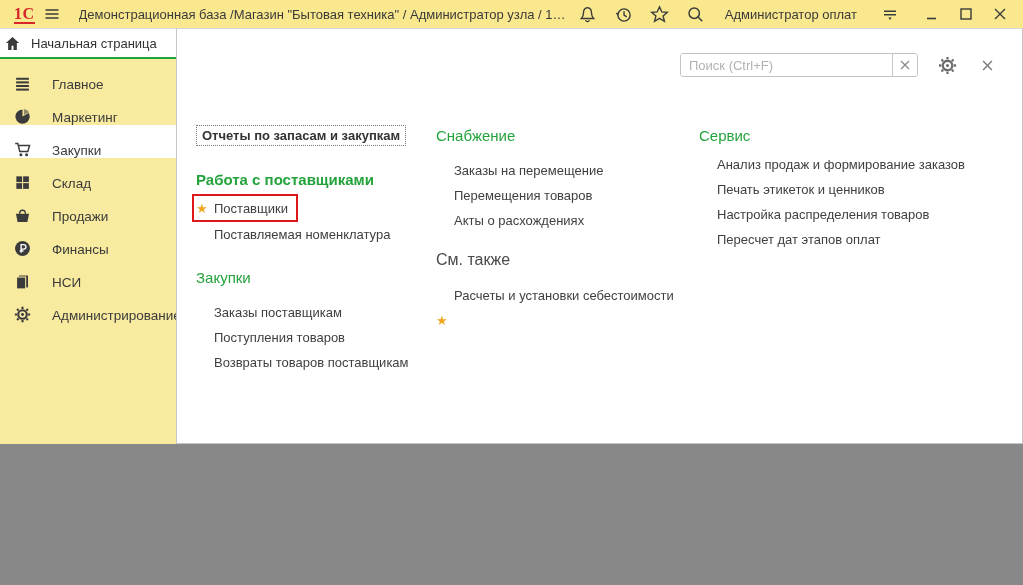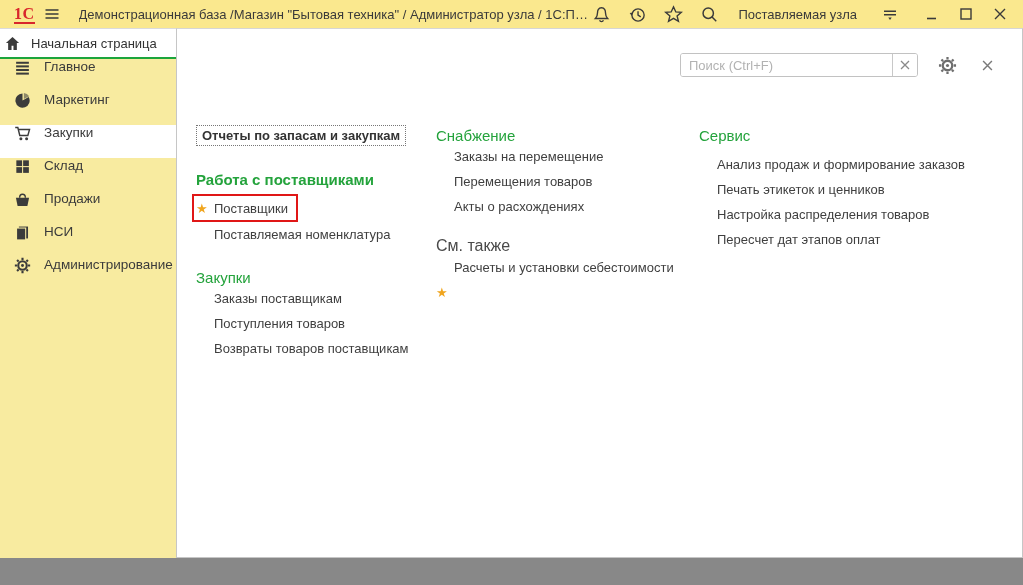--- a/index.html
+++ b/index.html
@@ -1,18 +1,18 @@
 <!DOCTYPE html>
 <html><head>
 <meta charset="utf-8">
 <style>
   * { margin:0; padding:0; box-sizing:border-box; }
   body { font-family:"Liberation Sans","DejaVu Sans",sans-serif; background:#888; }
   .window {
-    position:relative; width:1023px; height:558px; background:#ec4899;
+    position:relative; width:1023px; height:444px; background:#ec4899;
     outline:1px solid #9a9a9a; overflow:hidden;
     font-family:"Liberation Sans","DejaVu Sans",sans-serif;
   }
   
   .titlebar {
     position:absolute; top:0; left:0; right:0; height:28px;
     background:#FAE88E; display:flex; align-items:center; padding:0 10px;
   }
   .logo { color:#D8262C; font-weight:bold; font-size:16px; letter-spacing:0.5px;
     border-bottom:2px solid #D8262C; line-height:17px; margin:0 4px; font-family:"Liberation Serif","DejaVu Serif",serif; }
@@ -24,21 +24,21 @@
   .tb-user { font-size:13px; color:#3A3A3A; margin:0 10px 0 6px; white-space:nowrap; }
   .tb-right { display:flex; align-items:center; gap:10px; }
   .tb-win { display:flex; align-items:center; gap:8px; margin-left:6px; }
   
   .sidebar { position:absolute; top:28px; left:0; width:176px; bottom:0; background:#F8EBA0; }
   .home-row {
     height:31px; background:#fff; border-bottom:2px solid #1CA53B; border-top:1px solid #DBDBDB;
     display:flex; align-items:center; gap:10px; padding-left:4px; font-size:13px; color:#333;
   }
   .side-item {
-    height:33px; display:flex; align-items:flex-start; gap:13px; padding-left:14px;
+    height:33px; display:flex; align-items:flex-end; gap:21px; padding-left:14px;
     font-size:13.5px; color:#3B3B3B; cursor:default;
   }
   .side-item.active { background:#fff; }
   .side-icon { width:17px; height:17px; flex:none; display:flex; align-items:center; justify-content:center; }
   
   .content {
     position:absolute; left:176px; top:28px; right:0; bottom:0; background:#fff;
     border:1px solid #C6C6C6; border-top-color:#D6D6D6;
   }
   .search-row { position:absolute; top:24px; right:24px; display:flex; align-items:center; gap:18px; }
@@ -51,21 +51,21 @@
   
   .col { position:absolute; }
   .col1 { left:19px; top:96px; width:238px; }
   .col2 { left:259px; top:98px; width:258px; }
   .col3 { left:522px; top:98px; width:345px; }
   .report-link { display:inline-block; border:1px dotted #767676; padding:2px 5px;
     font-size:13px; font-weight:bold; color:#333; cursor:pointer; }
   .sec-header { font-size:15px; color:#24A33C; cursor:pointer; }
   .sec-header.plain { font-size:16px; color:#4A4A4A; cursor:default; }
   .mt27 { margin-top:25px;font-weight:bold; } .mt22 { margin-top:22px; } .mt18 { margin-top:18px; }
-  .items { margin-top:0; }
+  .items { margin-top:14px; }
   .items.tight { margin-top:6px; }
   .item-row { display:flex; align-items:center; min-height:25px; font-size:13px; color:#3F3F3F; cursor:pointer; }
   .item-row .star-slot { width:18px; flex:none; font-size:13px; color:#F0A51F; line-height:1; }
   .annotation-box { display:inline-flex; align-items:center; border:2px solid #E01717;
     padding:2px 8px 2px 2px; margin-left:-4px; }
   .annotation-box .item-row { min-height:20px; }
   svg { display:block; }
 </style>
 </head>
 <body>
@@ -117,21 +117,21 @@
       <span class="tb-btn">
         <span>
           <svg width="19" height="19" viewBox="0 0 18 18">
               <g stroke="#3A3A3A" stroke-width="1.4" fill="none">
                 <circle cx="7.8" cy="7.8" r="4.9"></circle>
                 <path d="M11.4 11.4l4 4"></path>
               </g>
             </svg>
         </span>
       </span>
-      <span class="tb-user">Поставляемая узла</span>
+      <span class="tb-user">Администратор оплат</span>
       <span class="tb-btn">
         <span>
           <svg width="18" height="18" viewBox="0 0 18 18">
               <g stroke="#3A3A3A" stroke-width="1.5">
                 <path d="M3 6.2h12M3 9.8h12"></path>
               </g>
               <polygon points="7.3,12.6 10.7,12.6 9,15" fill="#3A3A3A"></polygon>
             </svg>
         </span>
       </span>
@@ -219,20 +219,32 @@
       <span>Склад</span>
     </div>
     <div class="side-item">
       <span class="side-icon">
         <svg width="17" height="17" viewBox="0 0 16 16">
             <path d="M5.3 6.3c0-4.3 5.4-4.3 5.4 0" stroke="#3B3B3B" stroke-width="1.3" fill="none"></path>
             <path d="M1.8 6.3h12.4L12.6 14H3.4z" fill="#3B3B3B"></path>
           </svg>
       </span>
       <span>Продажи</span>
+    </div>
+    <div class="side-item">
+      <span class="side-icon">
+        <svg width="17" height="17" viewBox="0 0 16 16">
+            <circle cx="8" cy="8" r="7" fill="#3B3B3B"></circle>
+            <g stroke="#fff" stroke-width="1.3" fill="none">
+              <path d="M6.7 12V4.3h2.4a2.15 2.15 0 0 1 0 4.3H6.7"></path>
+              <path d="M5.4 10.3h3.6"></path>
+            </g>
+          </svg>
+      </span>
+      <span>Финансы</span>
     </div>
     <div class="side-item">
       <span class="side-icon">
         <svg width="17" height="17" viewBox="0 0 16 16">
             <rect x="4.6" y="2.4" width="8.6" height="11.2" fill="#3B3B3B"></rect>
             <rect x="2.4" y="3.8" width="8.6" height="11.2" fill="#3B3B3B" stroke="#F8EBA0" stroke-width="1"></rect>
           </svg>
       </span>
       <span>НСИ</span>
     </div>

